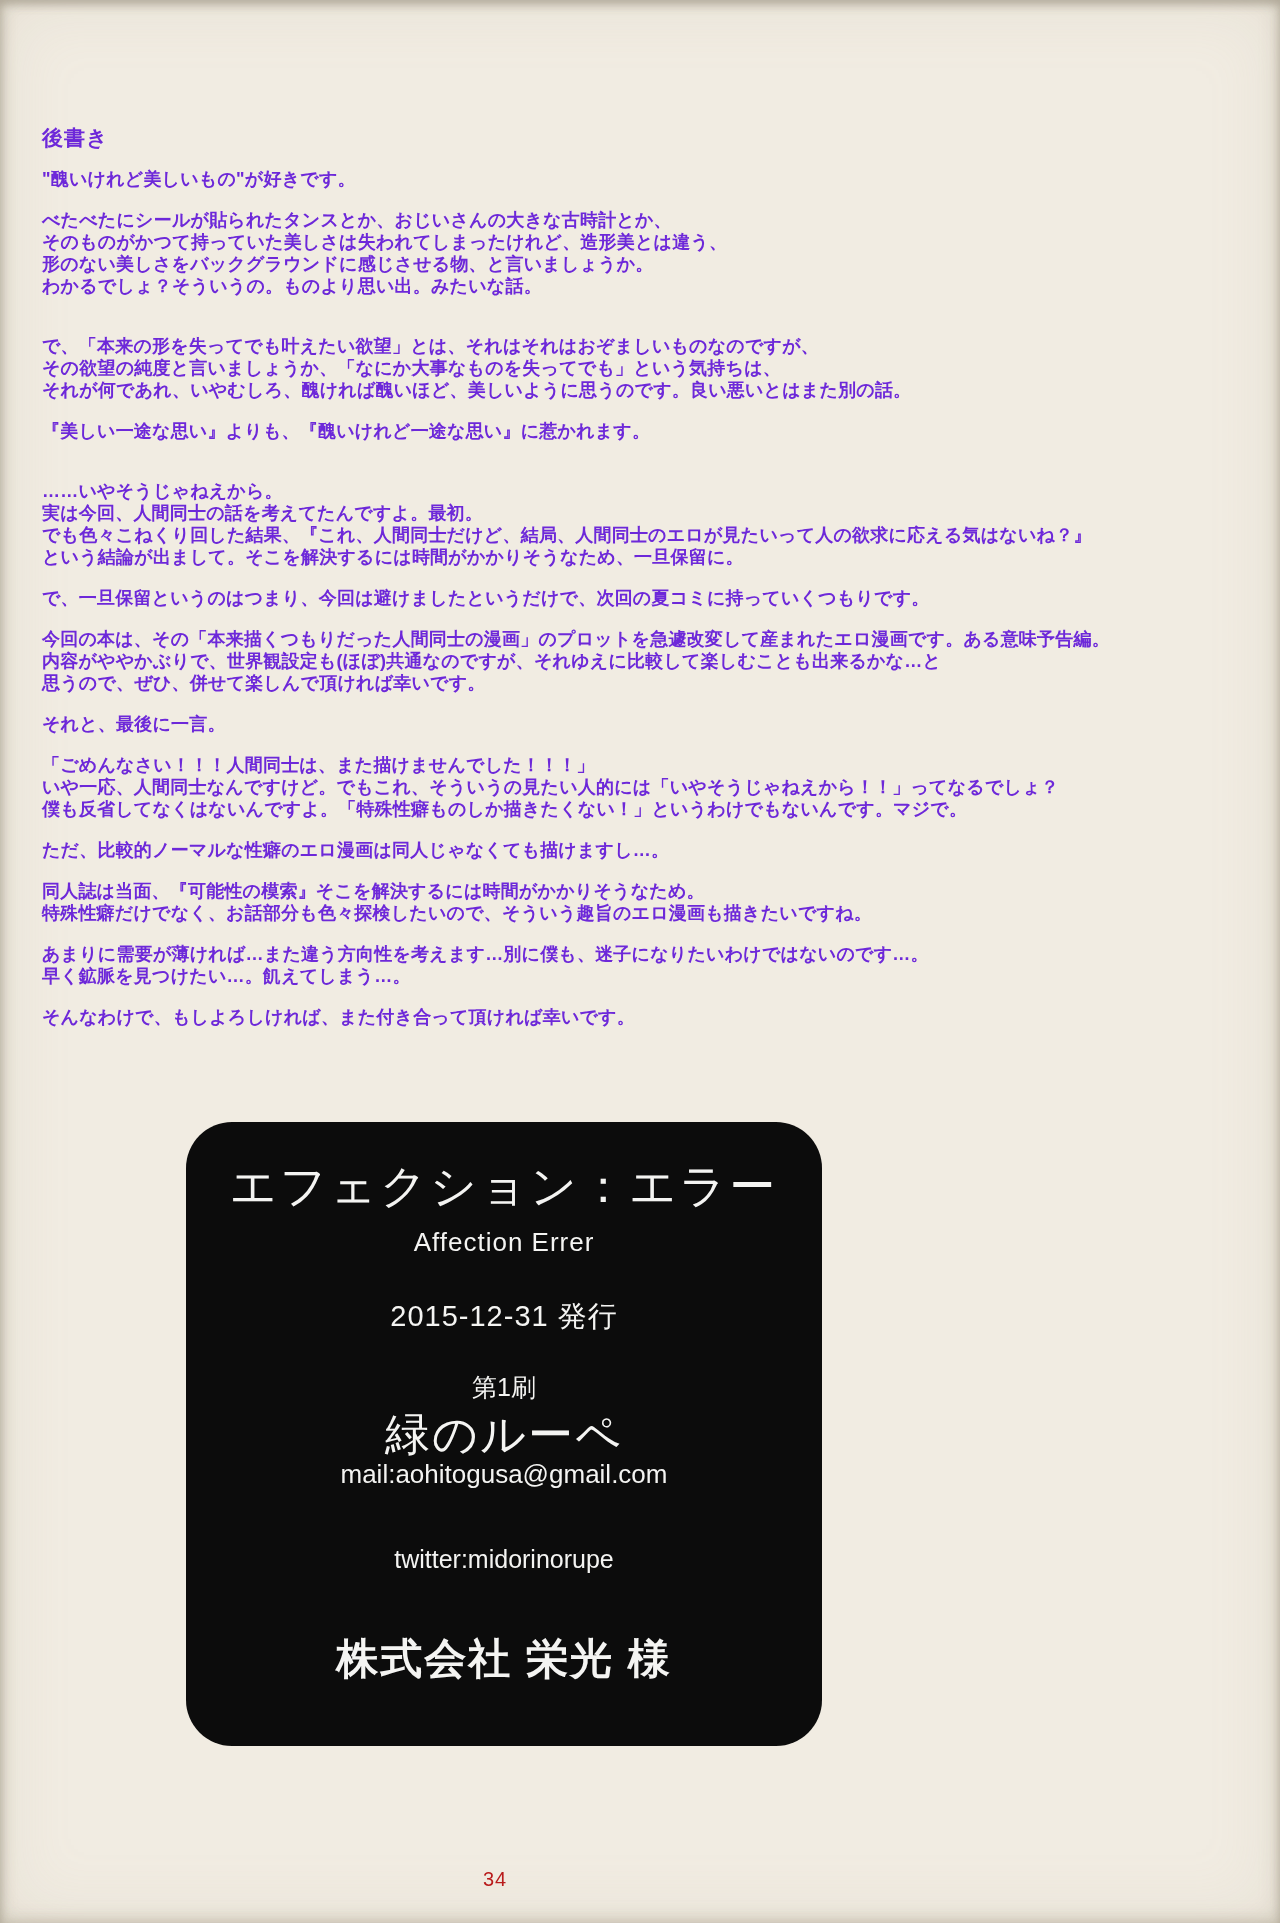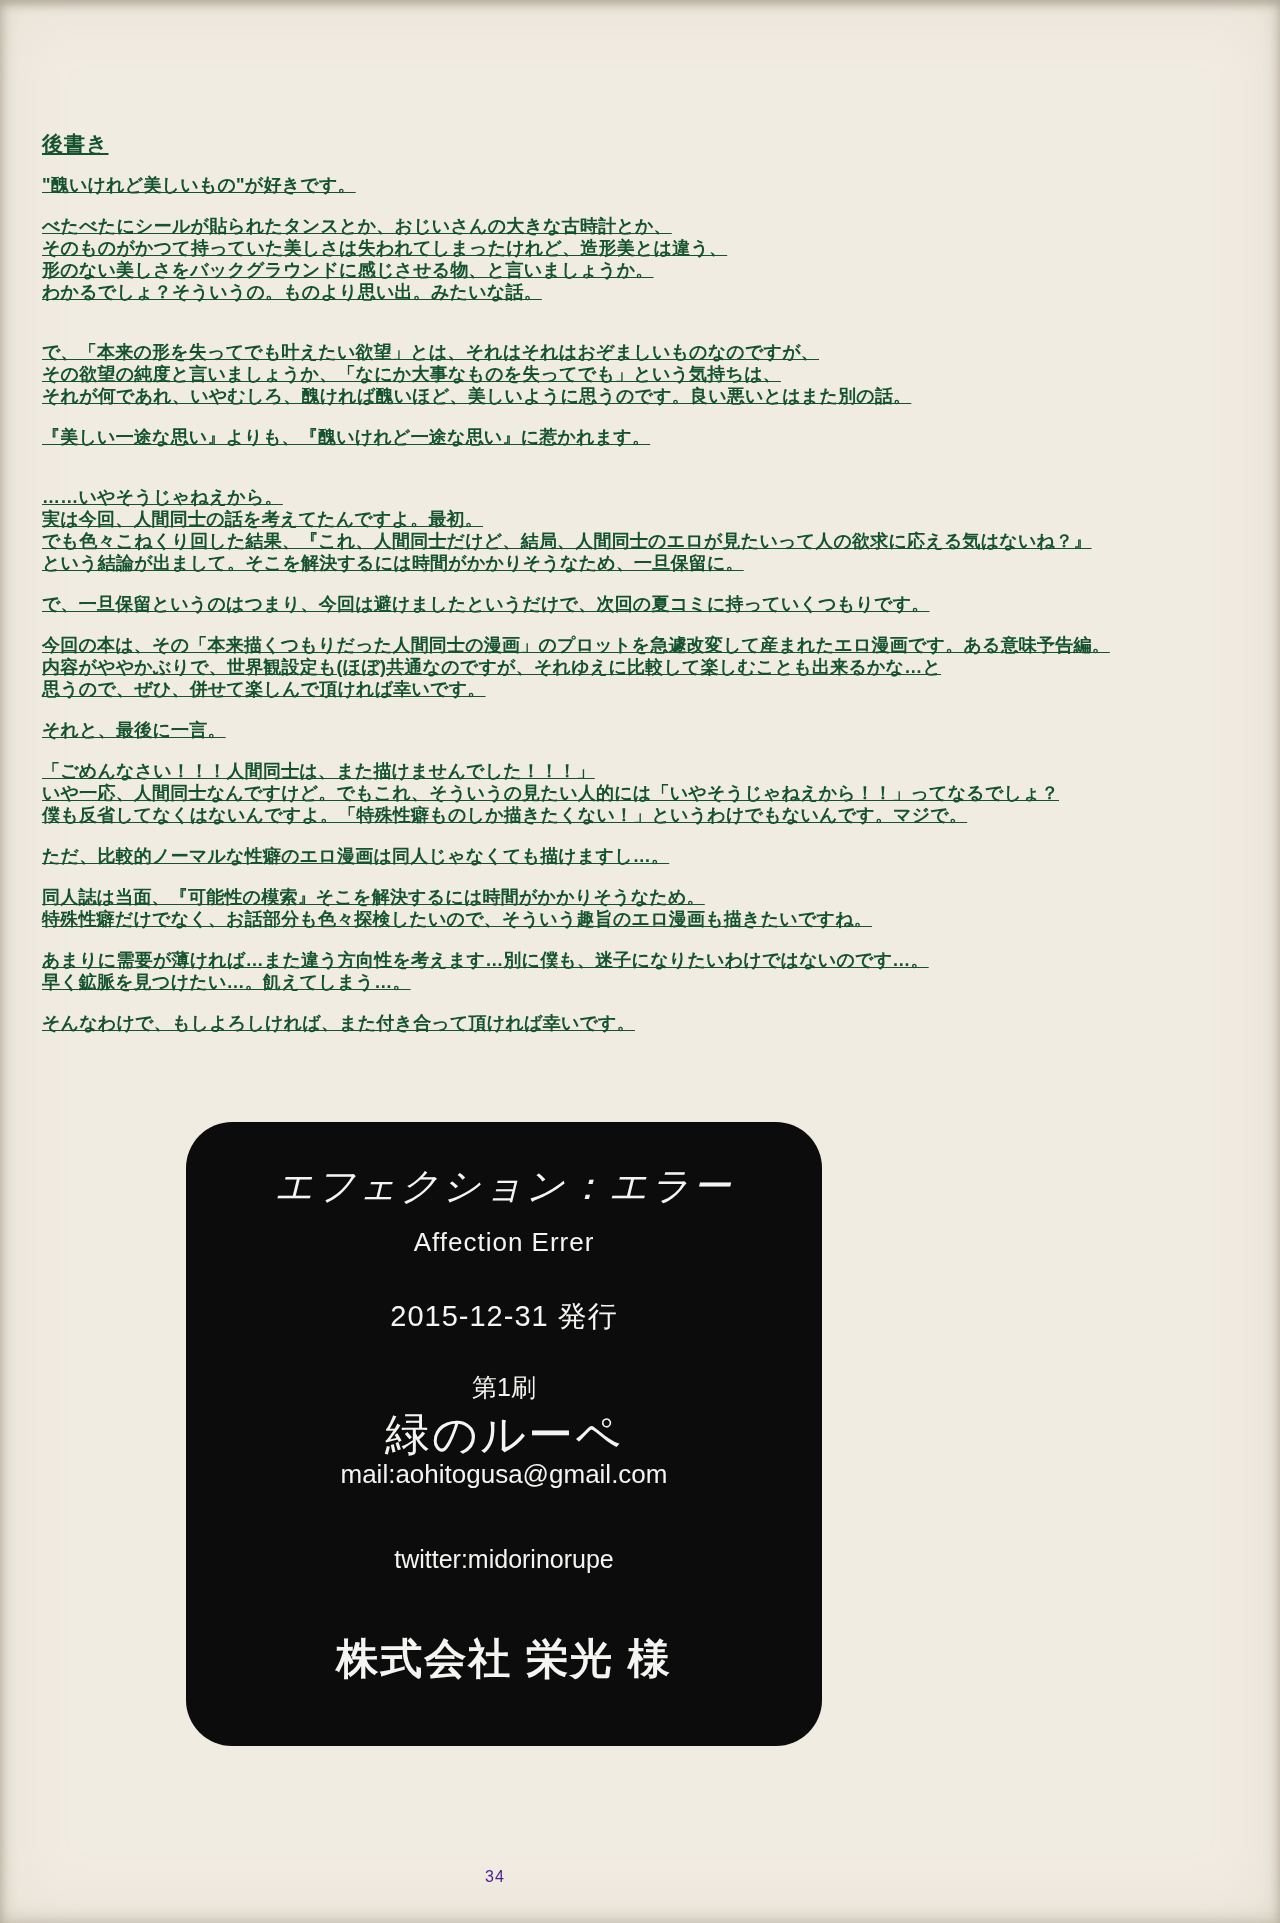--- a/index.html
+++ b/index.html
@@ -20,24 +20,23 @@
     box-shadow:
       inset 0 5px 8px rgba(140, 130, 112, 0.45),
       inset 4px 0 14px rgba(160, 150, 130, 0.25),
       inset -3px -4px 18px rgba(160, 150, 130, 0.28),
       inset 0 0 70px rgba(175, 165, 145, 0.18);
   }
   
   .afterword {
     position: absolute;
     left: 42px;
-    top: 132px;
+    top: 126px;
     width: 1030px;
-    color: #14532d;
-    text-decoration: underline;
+    color: #6d28d9;
   }
   .afterword h1 {
     margin: 0 0 18px 0;
     font-size: 21px;
     line-height: 24px;
     font-weight: 700;
     letter-spacing: 1px;
   }
   .afterword p {
     margin: 19px 0 0 0;
@@ -59,41 +58,40 @@
     width: 636px;
     height: 624px;
     background: #0c0c0c;
     border-radius: 46px;
     color: #f4f4f2;
     text-align: center;
     font-weight: 300;
   }
   .c-title {
     padding-top: 36px;
-    font-size: 38px;
+    font-size: 46px;
     line-height: 56px;
     letter-spacing: 3px;
-    font-style: italic;
   }
   .c-sub     { margin-top: 12px; font-size: 26px; line-height: 32px; letter-spacing: 1px; }
   .c-date    { margin-top: 40px; font-size: 29px; line-height: 36px; letter-spacing: 1px; }
   .c-edition { margin-top: 38px; font-size: 25px; line-height: 30px; }
   .c-circle  { margin-top: 8px;  font-size: 45px; line-height: 50px; letter-spacing: 2px; }
   .c-mail    { margin-top: 0px;  font-size: 26px; line-height: 28px; }
   .c-twitter { margin-top: 56px; font-size: 25px; line-height: 30px; }
   .c-printer { margin-top: 60px; font-size: 42px; line-height: 50px; letter-spacing: 2px; font-weight: bold; }
   
   .pageno {
     position: absolute;
     left: 0;
     top: 1868px;
     width: 990px;
     text-align: center;
-    font-size: 16px;
-    color: #4c1d95;
+    font-size: 20px;
+    color: #b91c1c;
     letter-spacing: 1px;
   }
 </style>
 </head>
 <body>
 
 <div class="page">
 
   <div class="afterword">
     <h1>後書き</h1>

